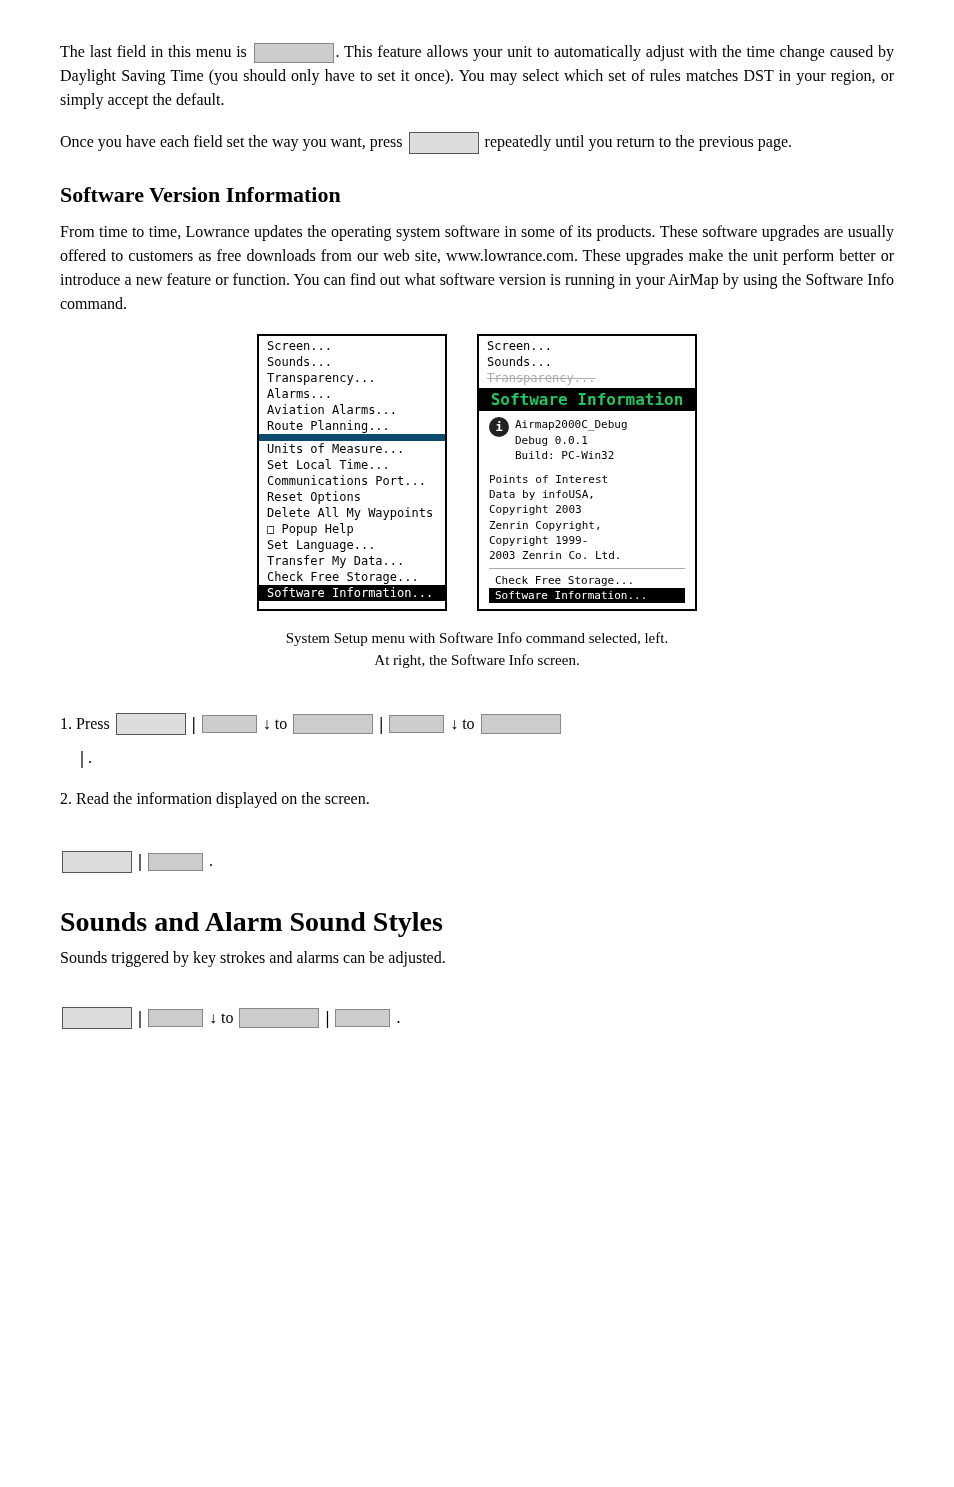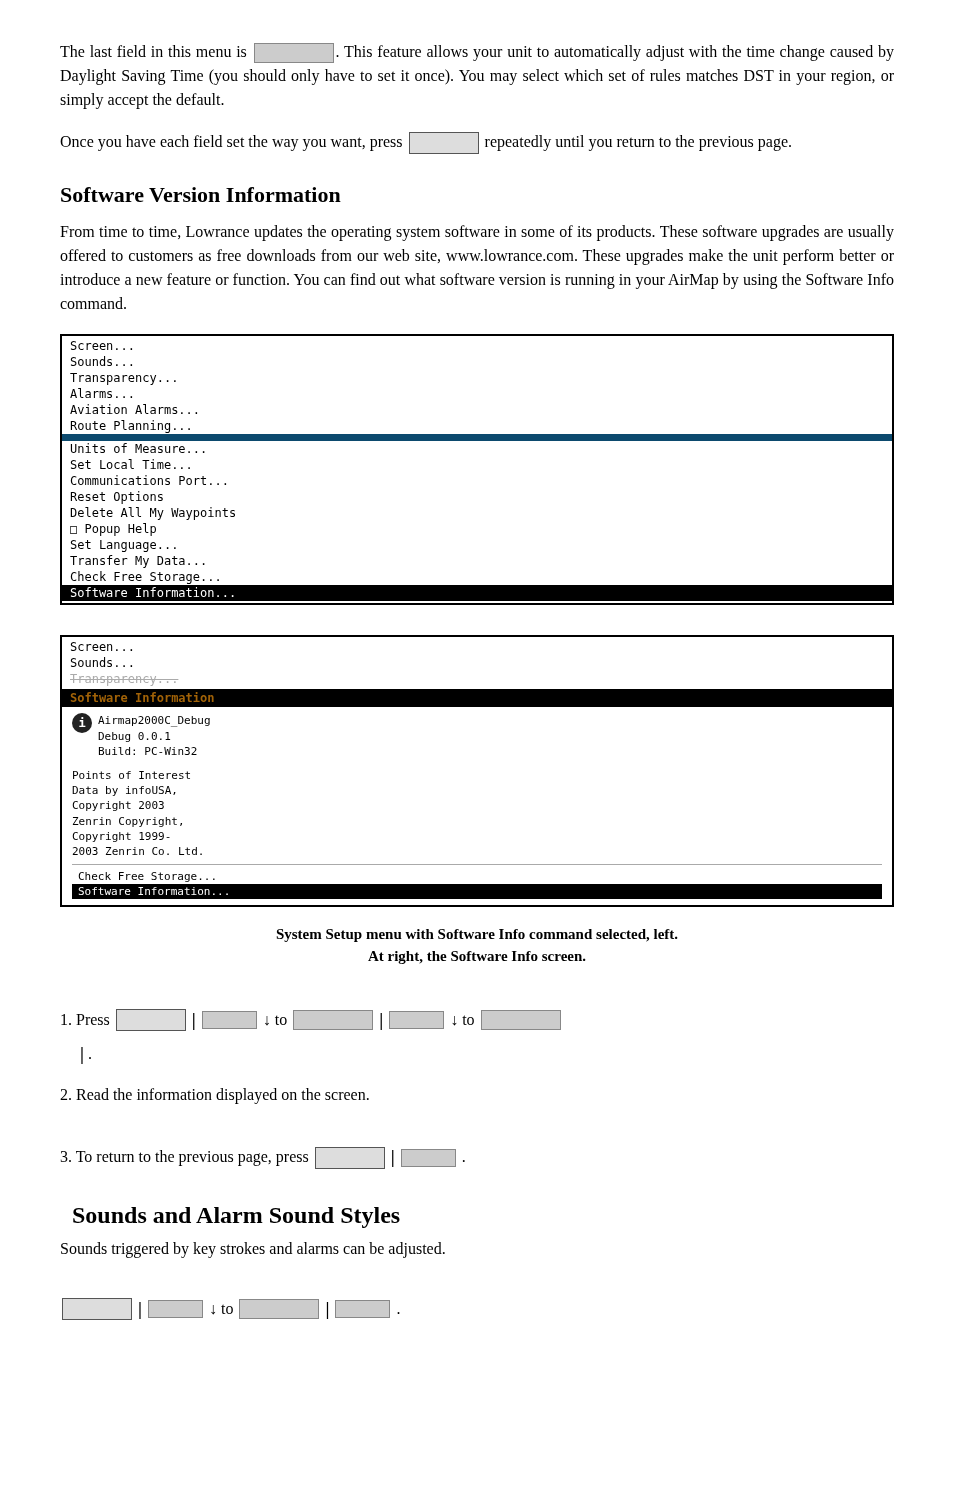--- a/index.html
+++ b/index.html
@@ -19,23 +19,23 @@
       margin-bottom: 18px;
     }
 
     .section-heading {
       font-size: 22px;
       font-weight: bold;
       margin: 28px 0 12px 0;
     }
 
     .sub-heading {
-      font-size: 24px;
-      font-weight: bold;
-      margin: 28px 0 8px 12px;
+      font-size: 28px;
+      font-weight: bold;
+      margin: 28px 0 8px 0;
     }
 
     
     .inline-img {
       display: inline-block;
       background: #ccc;
       border: 1px solid #888;
       width: 90px;
       height: 20px;
       vertical-align: middle;
@@ -58,21 +58,20 @@
       background: #ddd;
       border: 1px solid #555;
     }
 
     
     .screenshots-container {
       display: flex;
       justify-content: center;
       gap: 30px;
       margin: 8px 0 16px 0;
-      flex-direction: column;
     }
 
     
     .menu-box {
       border: 2px solid #000;
       font-family: monospace;
       font-size: 12px;
       background: #fff;
       min-width: 190px;
     }
@@ -95,24 +94,25 @@
     .info-box {
       border: 2px solid #000;
       font-family: monospace;
       font-size: 12px;
       background: #fff;
       min-width: 220px;
     }
 
     .info-box .info-header {
       background: #000;
-      color: #a16207;
+      color: #22c55e;
       padding: 2px 8px;
       font-weight: bold;
-      font-size: 12px;
+      font-size: 16px;
+      text-align: center;
     }
 
     .info-box .info-body {
       padding: 6px 10px;
     }
 
     .info-box .info-icon {
       display: inline-block;
       width: 20px;
       height: 20px;
@@ -154,21 +154,21 @@
       color: #fff;
     }
 
     .menu-top-items {
       padding: 2px 0;
     }
 
     .caption-text {
       text-align: center;
       font-size: 15px;
-      font-weight: bold;
+      font-weight: normal;
       margin-bottom: 36px;
       line-height: 1.5;
     }
 
     
     .step-row {
       margin-bottom: 10px;
       line-height: 1.8;
     }
 
@@ -287,21 +287,20 @@
     <span>.</span>
   </div>
 </div>
 
 <div class="step-row">
   <span>2. Read the information displayed on the screen.</span>
 </div>
 
 <div class="step-row">
   <div class="step-line">
-    <span>3. To return to the previous page, press</span>
     <span class="inline-img btn"></span>
     <span class="pipe">|</span>
     <span class="inline-img small"></span>
     <span>.</span>
   </div>
 </div>
 
 <h2 class="sub-heading">Sounds and Alarm Sound Styles</h2>
 
 <p class="page-text">Sounds triggered by key strokes and alarms can be adjusted.</p>

